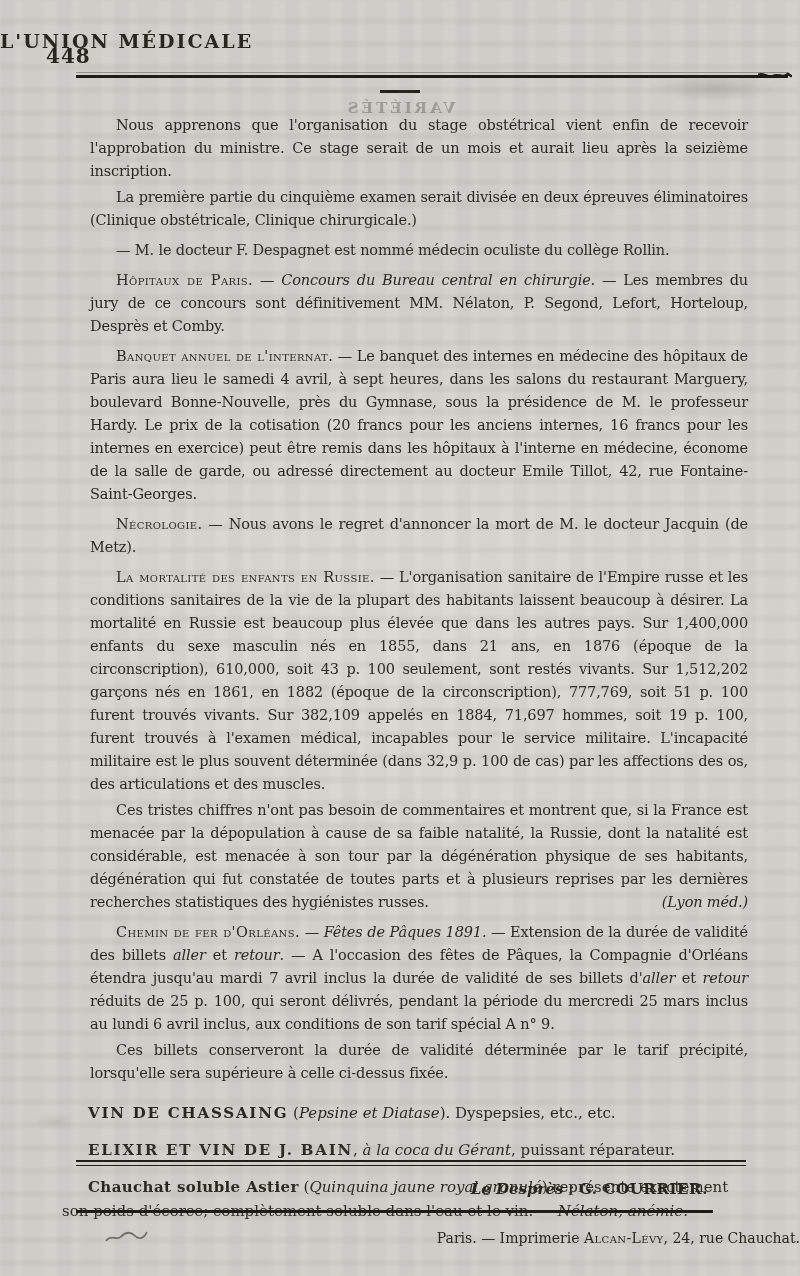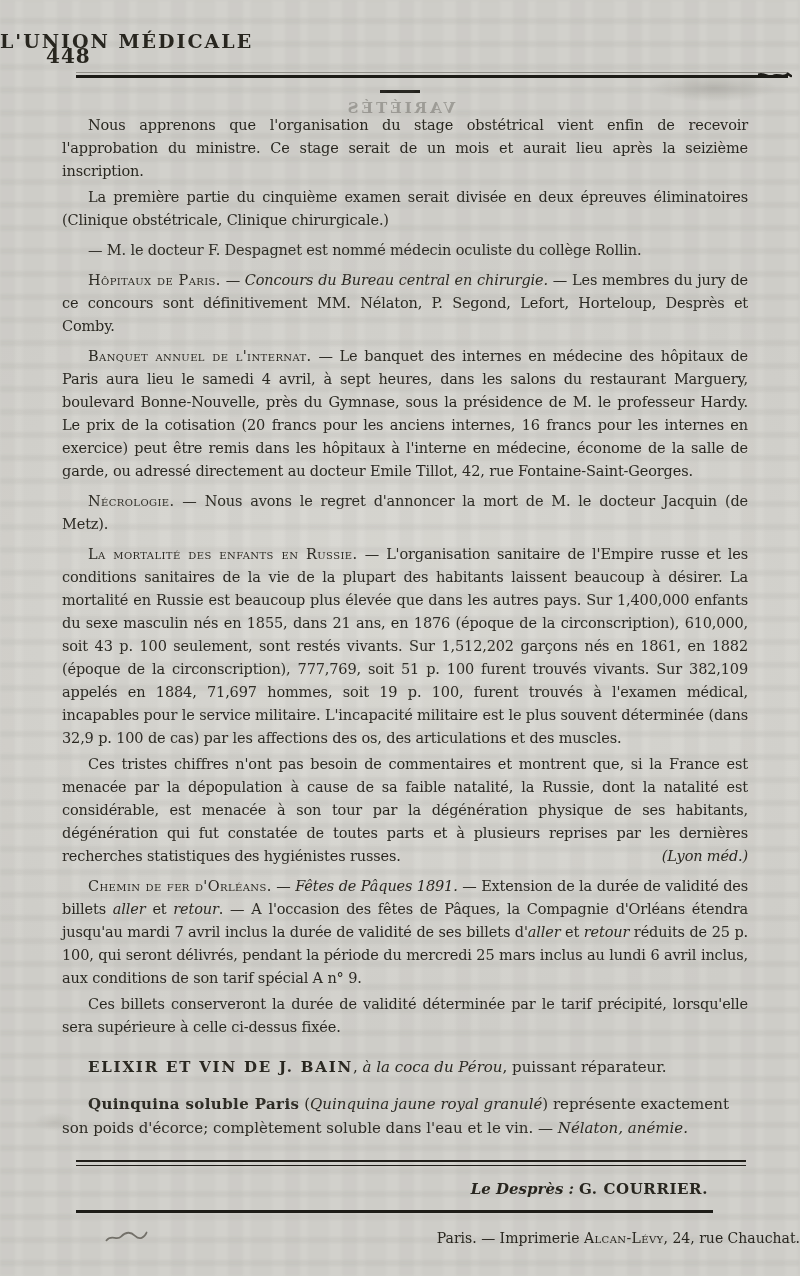--- a/index.html
+++ b/index.html
@@ -35,21 +35,21 @@
   .pageno{position:absolute;left:46px;top:44px;font-size:20px;font-weight:bold;letter-spacing:1px;}
   .journal-title{margin:0;text-align:left;font-size:19px;font-weight:bold;letter-spacing:2px;}
   .masthead-rule{position:relative;margin:20px 12px 0 76px;height:8px;}
   .mr-thin{height:0;border-top:1px solid #93918a;}
   .mr-thick{height:0;border-top:3.5px solid #1d1c17;margin-top:2px;}
   .mr-tail{position:absolute;right:-4px;top:-2px;}
   .courrier-heading{margin:26px 0 0;text-align:center;font-size:18px;font-weight:bold;letter-spacing:3px;}
   .heading-dash{width:40px;height:3px;background:#1d1c17;margin:10px auto 0;}
 
   .body-col{
-    margin:21px 52px 0 62px;
+    margin:21px 52px 0 90px;
     text-align:justify;
     font-size:14.5px;line-height:23px;letter-spacing:-.15px;
   }
   .para{margin:0 0 3px;text-indent:26px;}
   .p-sect{margin-top:7px;}
   .sc{font-variant:small-caps;letter-spacing:.4px;}
   .it{font-style:italic;}
   .src{float:right;font-style:italic;}
 
   .ads-col{margin:16px 52px 0 62px;font-size:15px;line-height:24px;}
@@ -107,24 +107,25 @@
     <p class="para p-sect"><span class="sc">La mortalité des enfants en Russie.</span><span> — </span><span>L'organisation sanitaire de l'Empire russe et les conditions sanitaires de la vie de la plupart des habitants laissent beaucoup à désirer. La mortalité en Russie est beaucoup plus élevée que dans les autres pays. Sur 1,400,000 enfants du sexe masculin nés en 1855, dans 21 ans, en 1876 (époque de la circonscription), 610,000, soit 43 p. 100 seulement, sont restés vivants. Sur 1,512,202 garçons nés en 1861, en 1882 (époque de la circonscription), 777,769, soit 51 p. 100 furent trouvés vivants. Sur 382,109 appelés en 1884, 71,697 hommes, soit 19 p. 100, furent trouvés à l'examen médical, incapables pour le service militaire. L'incapacité militaire est le plus souvent déterminée (dans 32,9 p. 100 de cas) par les affections des os, des articulations et des muscles.</span></p>
 
     <p class="para"><span>Ces tristes chiffres n'ont pas besoin de commentaires et montrent que, si la France est menacée par la dépopulation à cause de sa faible natalité, la Russie, dont la natalité est considérable, est menacée à son tour par la dégénération physique de ses habitants, dégénération qui fut constatée de toutes parts et à plusieurs reprises par les dernières recherches statistiques des hygiénistes russes.</span> <span class="src">(Lyon méd.)</span></p>
 
     <p class="para p-sect"><span class="sc">Chemin de fer d'Orléans.</span><span> — </span><span class="it">Fêtes de Pâques 1891.</span><span> — </span><span>Extension de la durée de validité des billets </span><span class="it">aller</span><span> et </span><span class="it">retour</span><span>. — A l'occasion des fêtes de Pâques, la Compagnie d'Orléans étendra jusqu'au mardi 7 avril inclus la durée de validité de ses billets d'</span><span class="it">aller</span><span> et </span><span class="it">retour</span><span> réduits de 25 p. 100, qui seront délivrés, pendant la période du mercredi 25 mars inclus au lundi 6 avril inclus, aux conditions de son tarif spécial A n° 9.</span></p>
 
     <p class="para"><span>Ces billets conserveront la durée de validité déterminée par le tarif précipité, lorsqu'elle sera supérieure à celle ci-dessus fixée.</span></p>
   </main>
 
   <section class="ads-col">
+    <p class="ad"><span class="ad-name-caps">VIN DE CHASSAING</span><span> (</span><span class="it">Pepsine et Diatase</span><span>). Dyspepsies, etc., etc.</span></p>
 
-    <p class="ad"><span class="ad-name-caps">ELIXIR ET VIN DE J. BAIN</span><span>, </span><span class="it">à la coca du Pérou</span><span>, puissant réparateur.</span></p>
+    <p class="ad"><span class="ad-name-caps">ELIXIR ET VIN DE J. BAIN</span><span>, </span><span class="it">à la coca du Gérant</span><span>, puissant réparateur.</span></p>
 
-    <p class="ad"><span class="ad-name-mixed">Quinquina soluble Paris</span><span> (</span><span class="it">Quinquina jaune royal granulé</span><span>) représente exactement son poids d'écorce; complètement soluble dans l'eau et le vin. — </span><span class="it">Nélaton, anémie.</span></p>
+    <p class="ad"><span class="ad-name-mixed">Chauchat soluble Astier</span><span> (</span><span class="it">Quinquina jaune royal granulé</span><span>) représente exactement son poids d'écorce; complètement soluble dans l'eau et le vin. — </span><span class="it">Nélaton, anémie.</span></p>
   </section>
 
   <footer class="footer">
     <div class="rule-double">
       <div class="rd-a"></div>
       <div class="rd-b"></div>
     </div>
     <div class="gerant-line">
       <span class="gerant-label">Le Desprès :</span>
       <span class="gerant-name">G. COURRIER.</span>

